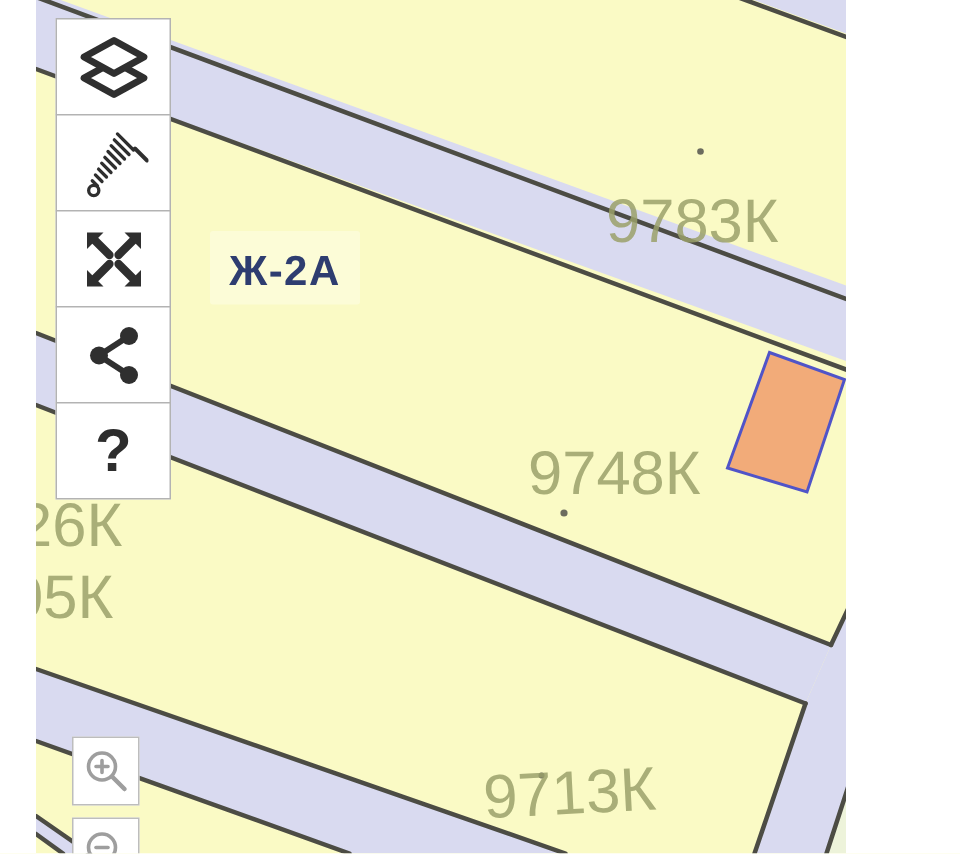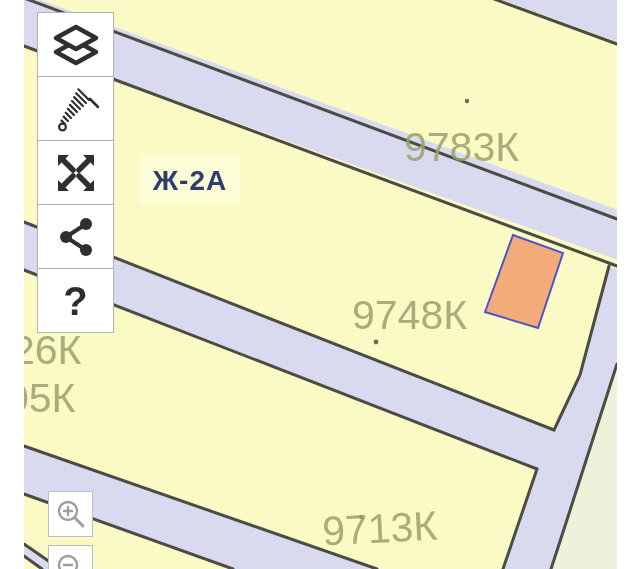--- a/index.html
+++ b/index.html
@@ -1,16 +1,16 @@
 <!DOCTYPE html>
 <html><head>
 <meta charset="utf-8">
 <style>
   html,body{margin:0;padding:0;background:#fff;}
-  .stage{position:relative;width:640px;height:569px;overflow:hidden;background:#fff;
+  .stage{position:relative;width:564px;height:569px;overflow:hidden;background:#fff;
          font-family:"Liberation Sans",sans-serif;}
   .map-svg{position:absolute;left:0;top:0;}
   
   .toolbar{position:absolute;left:37px;top:12px;width:77px;display:flex;flex-direction:column;}
   .tb-btn{box-sizing:border-box;width:77px;height:65px;background:#fff;border:1px solid #b3b3b3;
           margin-top:-1px;display:flex;align-items:center;justify-content:center;cursor:pointer;}
   .tb-btn:first-child{margin-top:0;}
   .tb-icon{width:46px;height:46px;display:block;}
   .q-glyph{font-size:40px;font-weight:bold;color:#2d2d2d;line-height:1;
            font-family:"Liberation Sans",sans-serif;}

